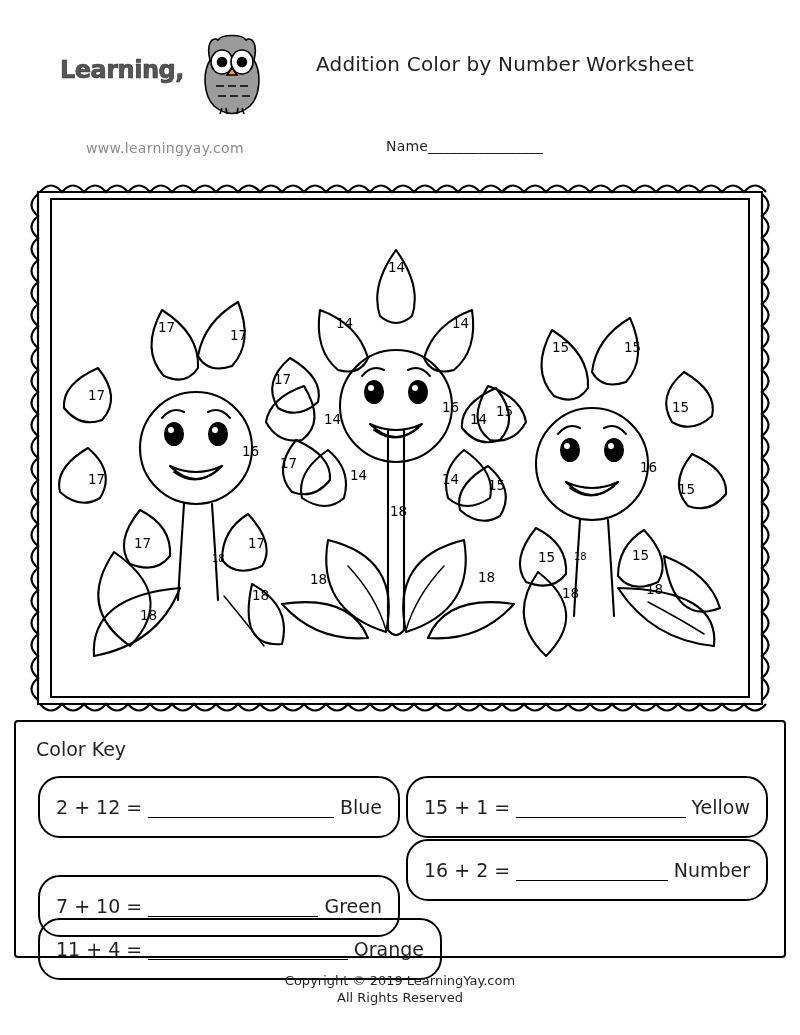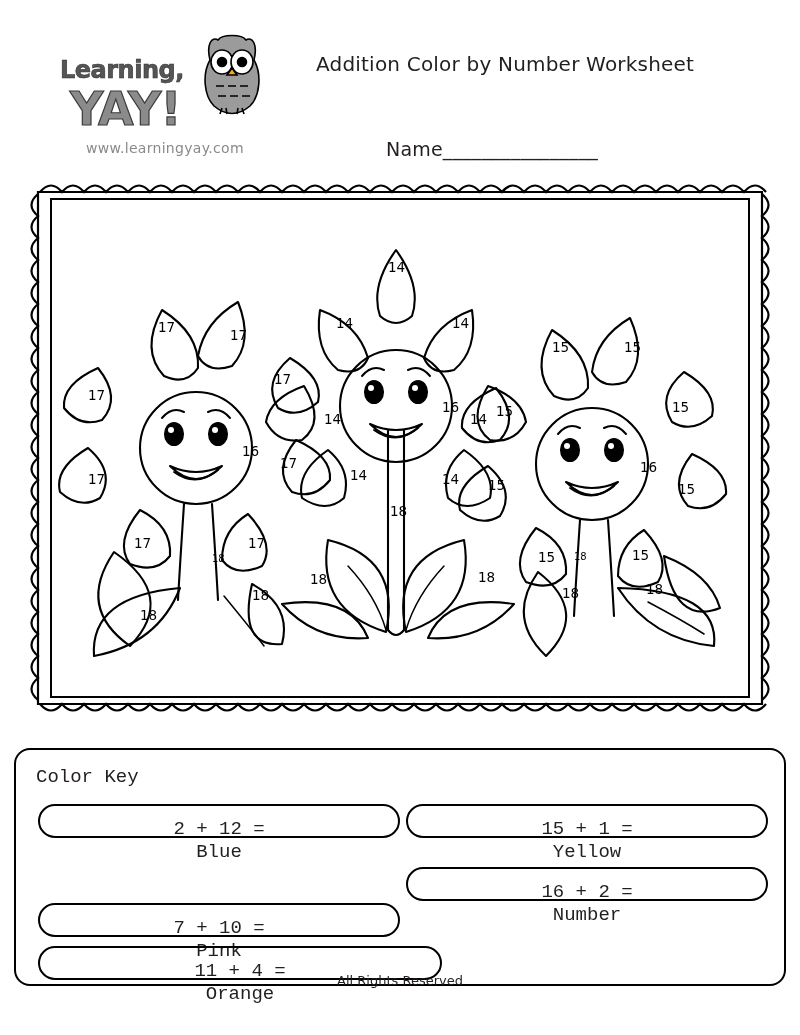--- a/index.html
+++ b/index.html
@@ -75,21 +75,21 @@
     top: 52px;
     width: 470px;
     font-size: 20px;
     color: #231f20;
     letter-spacing: 0.2px;
   }
   .name-row {
     position: absolute;
     left: 386px;
     top: 138px;
-    font-size: 19px;
+    font-size: 14px;
     color: #231f20;
     letter-spacing: 0.2px;
     white-space: nowrap;
   }
 
   
   .picture-frame {
     position: absolute;
     left: 28px;
     top: 178px;
@@ -125,46 +125,44 @@
   .num-sm {
     font-family: "DejaVu Sans", sans-serif;
     font-size: 10px;
     fill: #000;
   }
 
   
   .color-key {
     position: absolute;
     left: 14px;
-    top: 748px;
+    top: 720px;
     width: 772px;
     height: 238px;
     border: 2.5px solid #000;
-    border-radius: 16px;
+    border-radius: 4px;
     box-sizing: border-box;
-    font-family: Liberation Mono, monospace;
   }
   .color-key-title {
     position: absolute;
     left: 20px;
     top: 16px;
     font-size: 19px;
     color: #231f20;
   }
   .key-item {
     position: absolute;
     border: 2.5px solid #000;
     border-radius: 22px;
     box-sizing: border-box;
-    height: 34px;
+    height: 62px;
     width: 362px;
     display: flex;
     align-items: center;
     padding: 12px 16px;
-    flex-direction: column;
   }
   .key-eq {
     font-size: 19px;
     color: #231f20;
     white-space: nowrap;
   }
   .key-blank {
     flex: 1;
     margin: 0 6px;
     border-bottom: 1.6px solid #000;
@@ -193,21 +191,20 @@
     line-height: 17px;
   }
 </style>
 </head>
 <body>
 
 <div class="header">
 
   <div class="logo-block">
     <div class="logo-learning">Learning,</div>
-    <div class="logo-yay">YAY!</div>
     <div class="logo-url">www.learningyay.com</div>
 
     <svg class="owl" viewBox="0 0 76 86">
       <g fill="none" stroke="#000" stroke-width="1.6">
         <path d="M16 30 C12 14 18 6 24 10 C28 4 48 4 52 10 C58 6 64 14 60 30 C68 44 66 66 56 76 C44 86 32 86 20 76 C10 66 8 44 16 30 Z" fill="#9b9b9b"></path>
         <ellipse cx="28" cy="32" rx="11" ry="12" fill="#ffffff"></ellipse>
         <ellipse cx="48" cy="32" rx="11" ry="12" fill="#ffffff"></ellipse>
         <circle cx="28" cy="32" r="4.5" fill="#000"></circle>
         <circle cx="48" cy="32" r="4.5" fill="#000"></circle>
         <path d="M38 38 L33 45 L43 45 Z" fill="#f5a623"></path>
@@ -380,31 +377,32 @@
 
   <div class="key-item key-r1c2">
     <span class="key-eq">15 + 1 =</span>
     <span class="key-blank"></span>
     <span class="key-color">Yellow</span>
   </div>
 
   <div class="key-item key-r2c1">
     <span class="key-eq">7 + 10 =</span>
     <span class="key-blank"></span>
-    <span class="key-color">Pink</span>
+    <span class="key-color">Green</span>
   </div>
 
   <div class="key-item key-r2c2">
     <span class="key-eq">16 + 2 =</span>
     <span class="key-blank"></span>
     <span class="key-color">Number</span>
   </div>
 
   <div class="key-item key-r3c1">
     <span class="key-eq">11 + 4 =</span>
     <span class="key-blank"></span>
     <span class="key-color">Orange</span>
   </div>
 </div>
 
 <div class="footer">
+  <div>Copyright © 2019 LearningYay.com</div>
   <div>All Rights Reserved</div>
 </div>
 
 </body></html>

